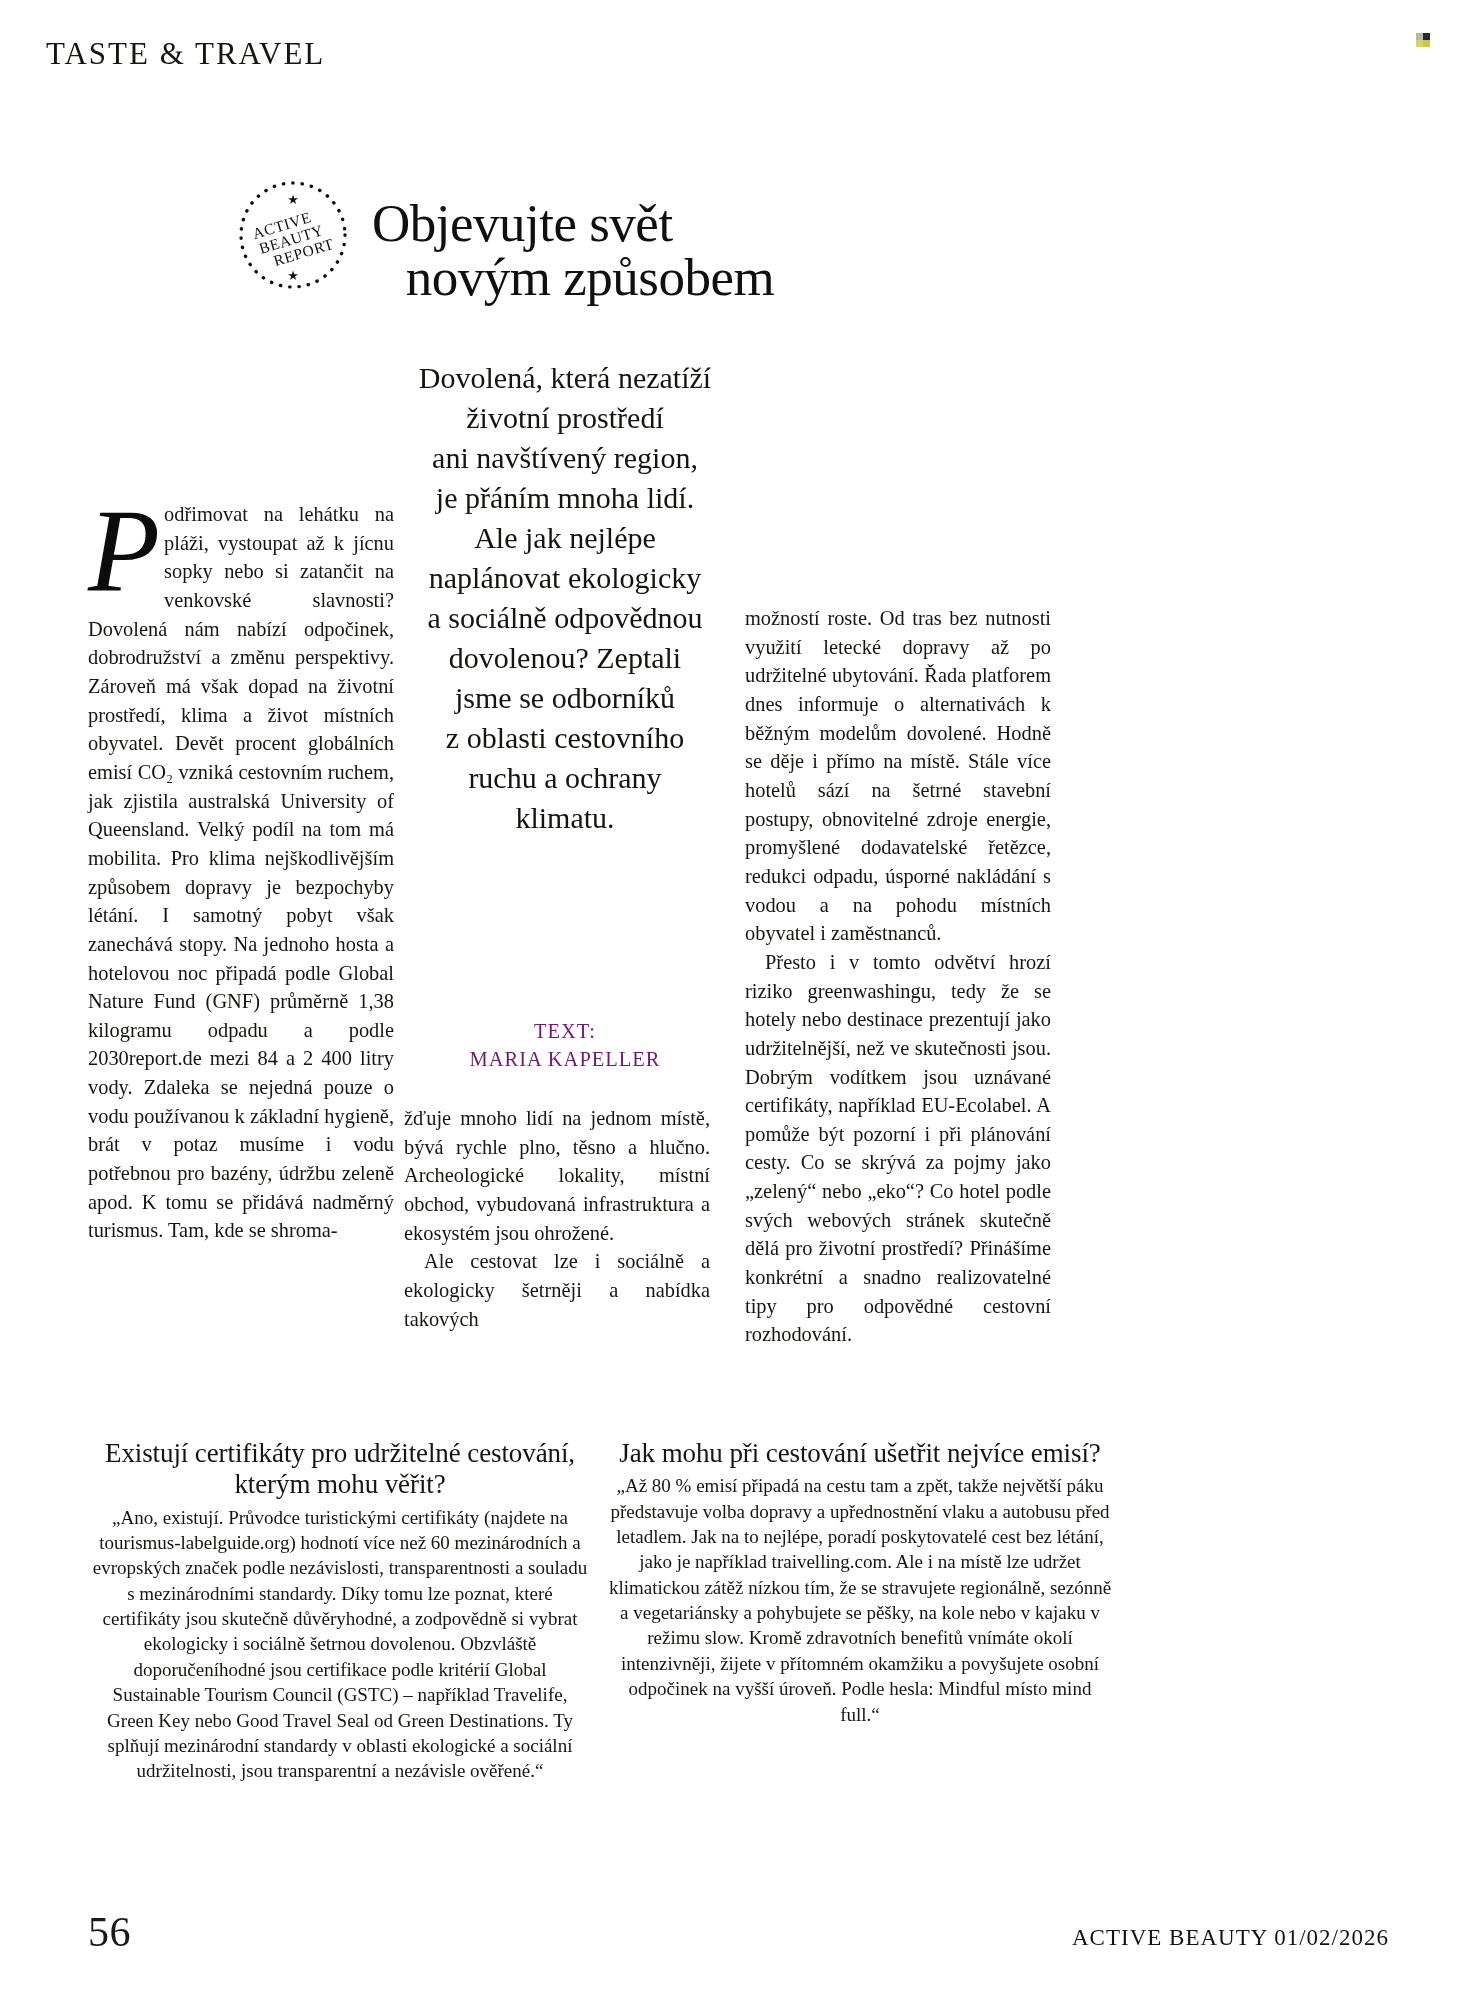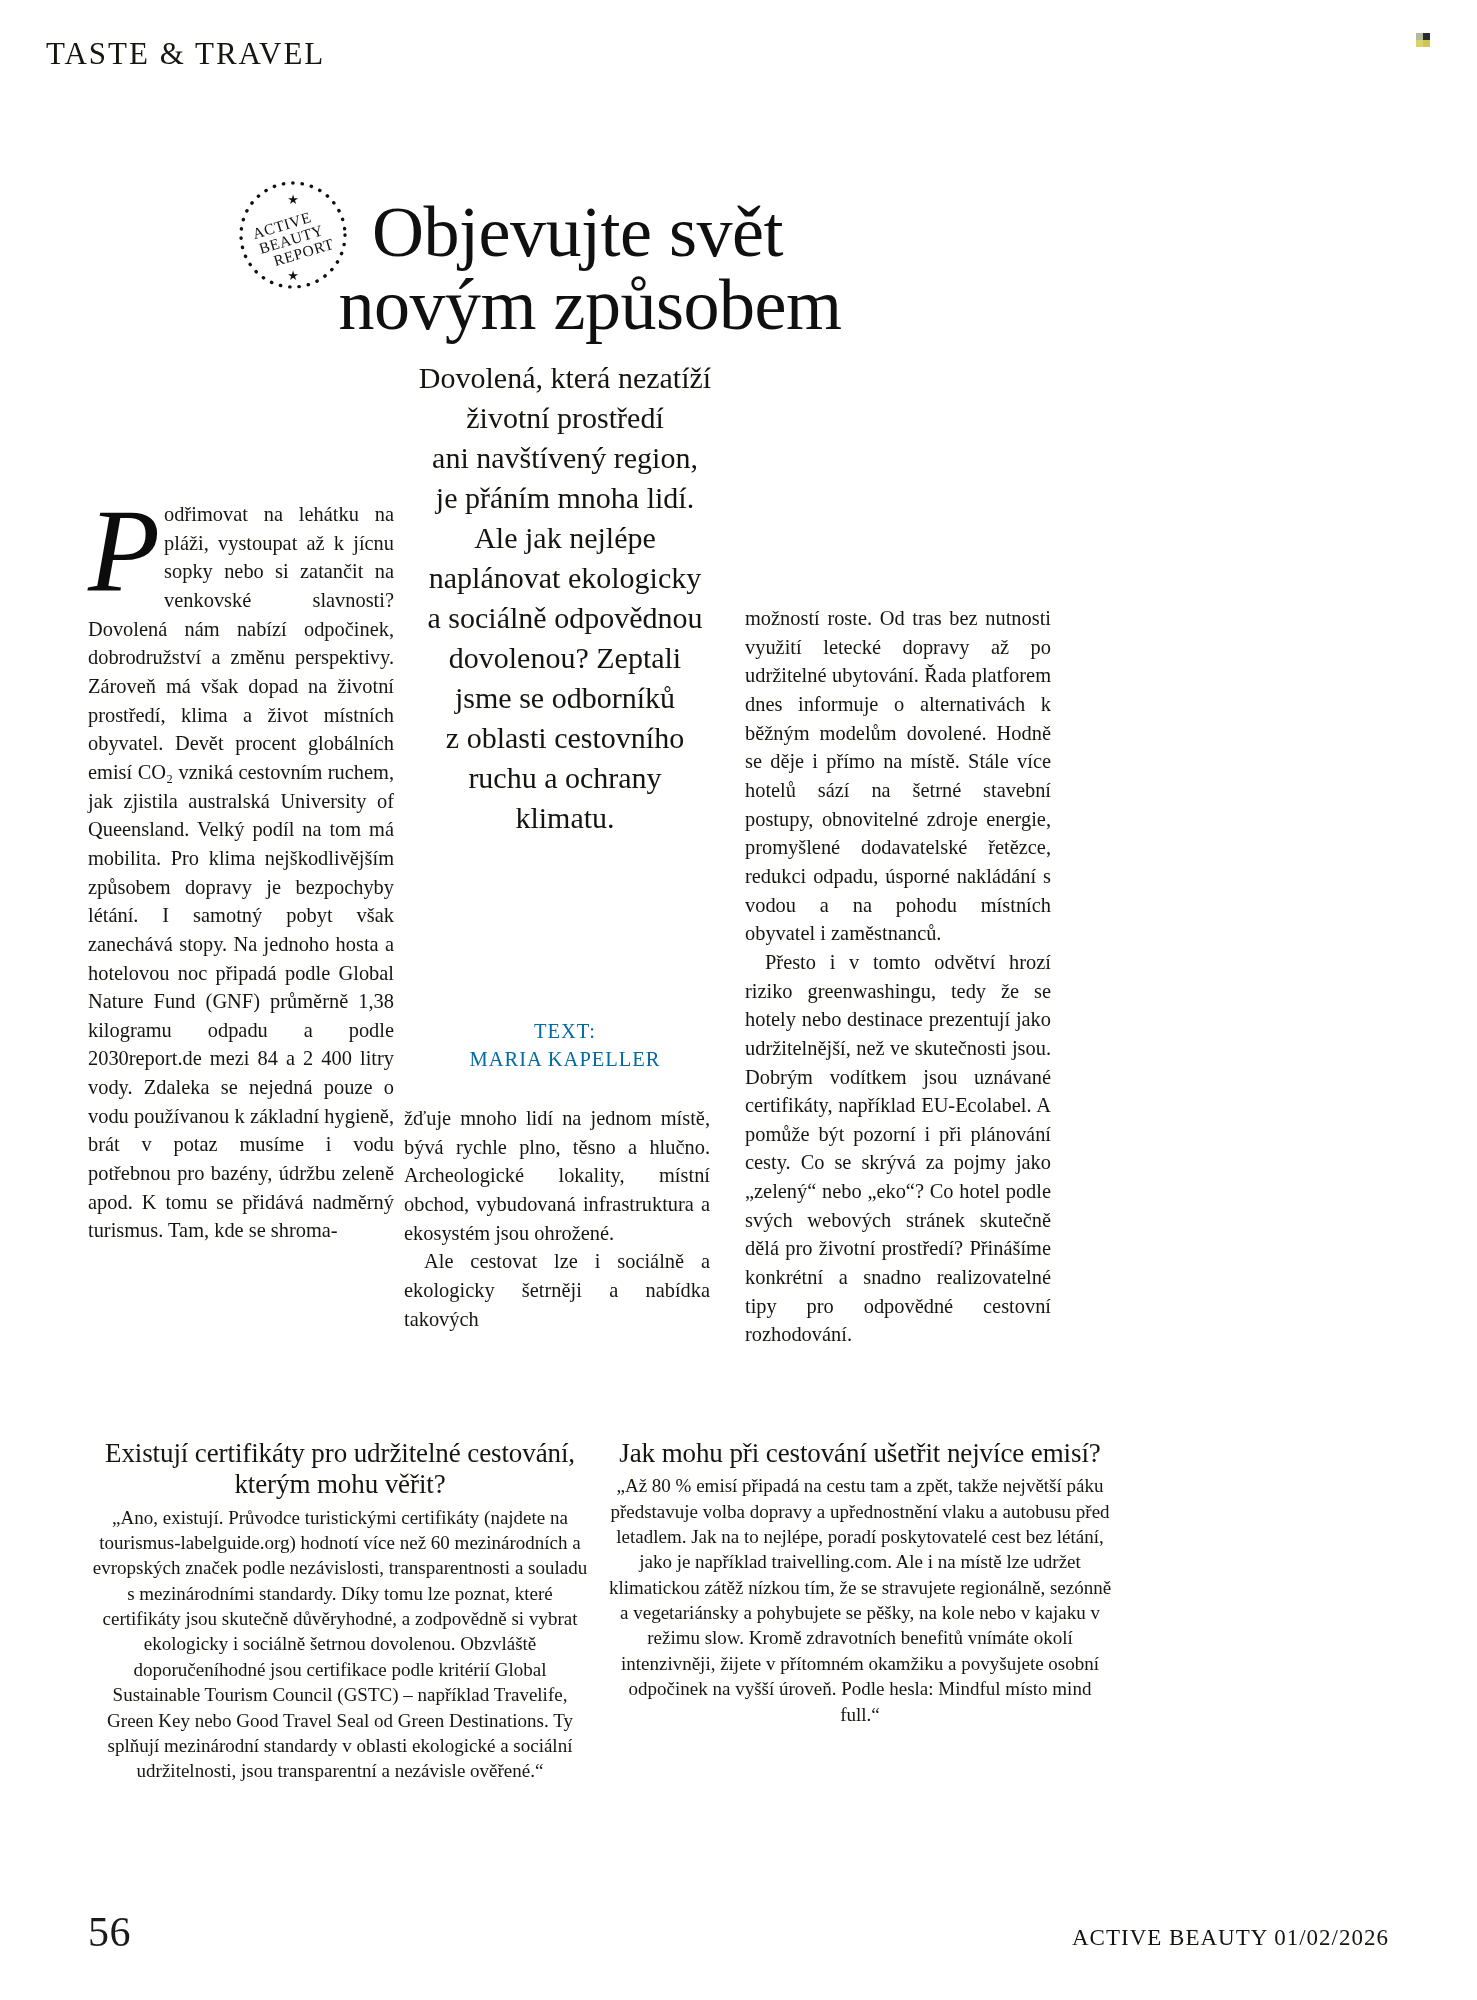--- a/index.html
+++ b/index.html
@@ -60,21 +60,21 @@
     height: 118px;
   }
   .seal svg { display: block; width: 118px; height: 118px; }
 
   
   .headline {
     position: absolute;
     left: 290px;
     top: 196px;
     width: 600px;
-    font-size: 72px;
+    font-size: 53px;
     line-height: 1.02;
     font-weight: 400;
     letter-spacing: -0.5px;
     color: #101010;
     text-align: center;
   }
   .headline .l1 { display: block; text-align: left; padding-left: 82px; }
   .headline .l2 { display: block; text-align: center; }
 
   
@@ -94,21 +94,21 @@
 
   .byline {
     position: absolute;
     left: 400px;
     top: 1018px;
     width: 330px;
     text-align: center;
     font-size: 20.5px;
     line-height: 1.36;
     letter-spacing: 1.0px;
-    color: #0369a1;
+    color: #701a75;
   }
   .byline div { white-space: nowrap; }
 
   
   .col {
     position: absolute;
     font-size: 20.4px;
     line-height: 1.405;
     text-align: justify;
     text-justify: inter-word;

